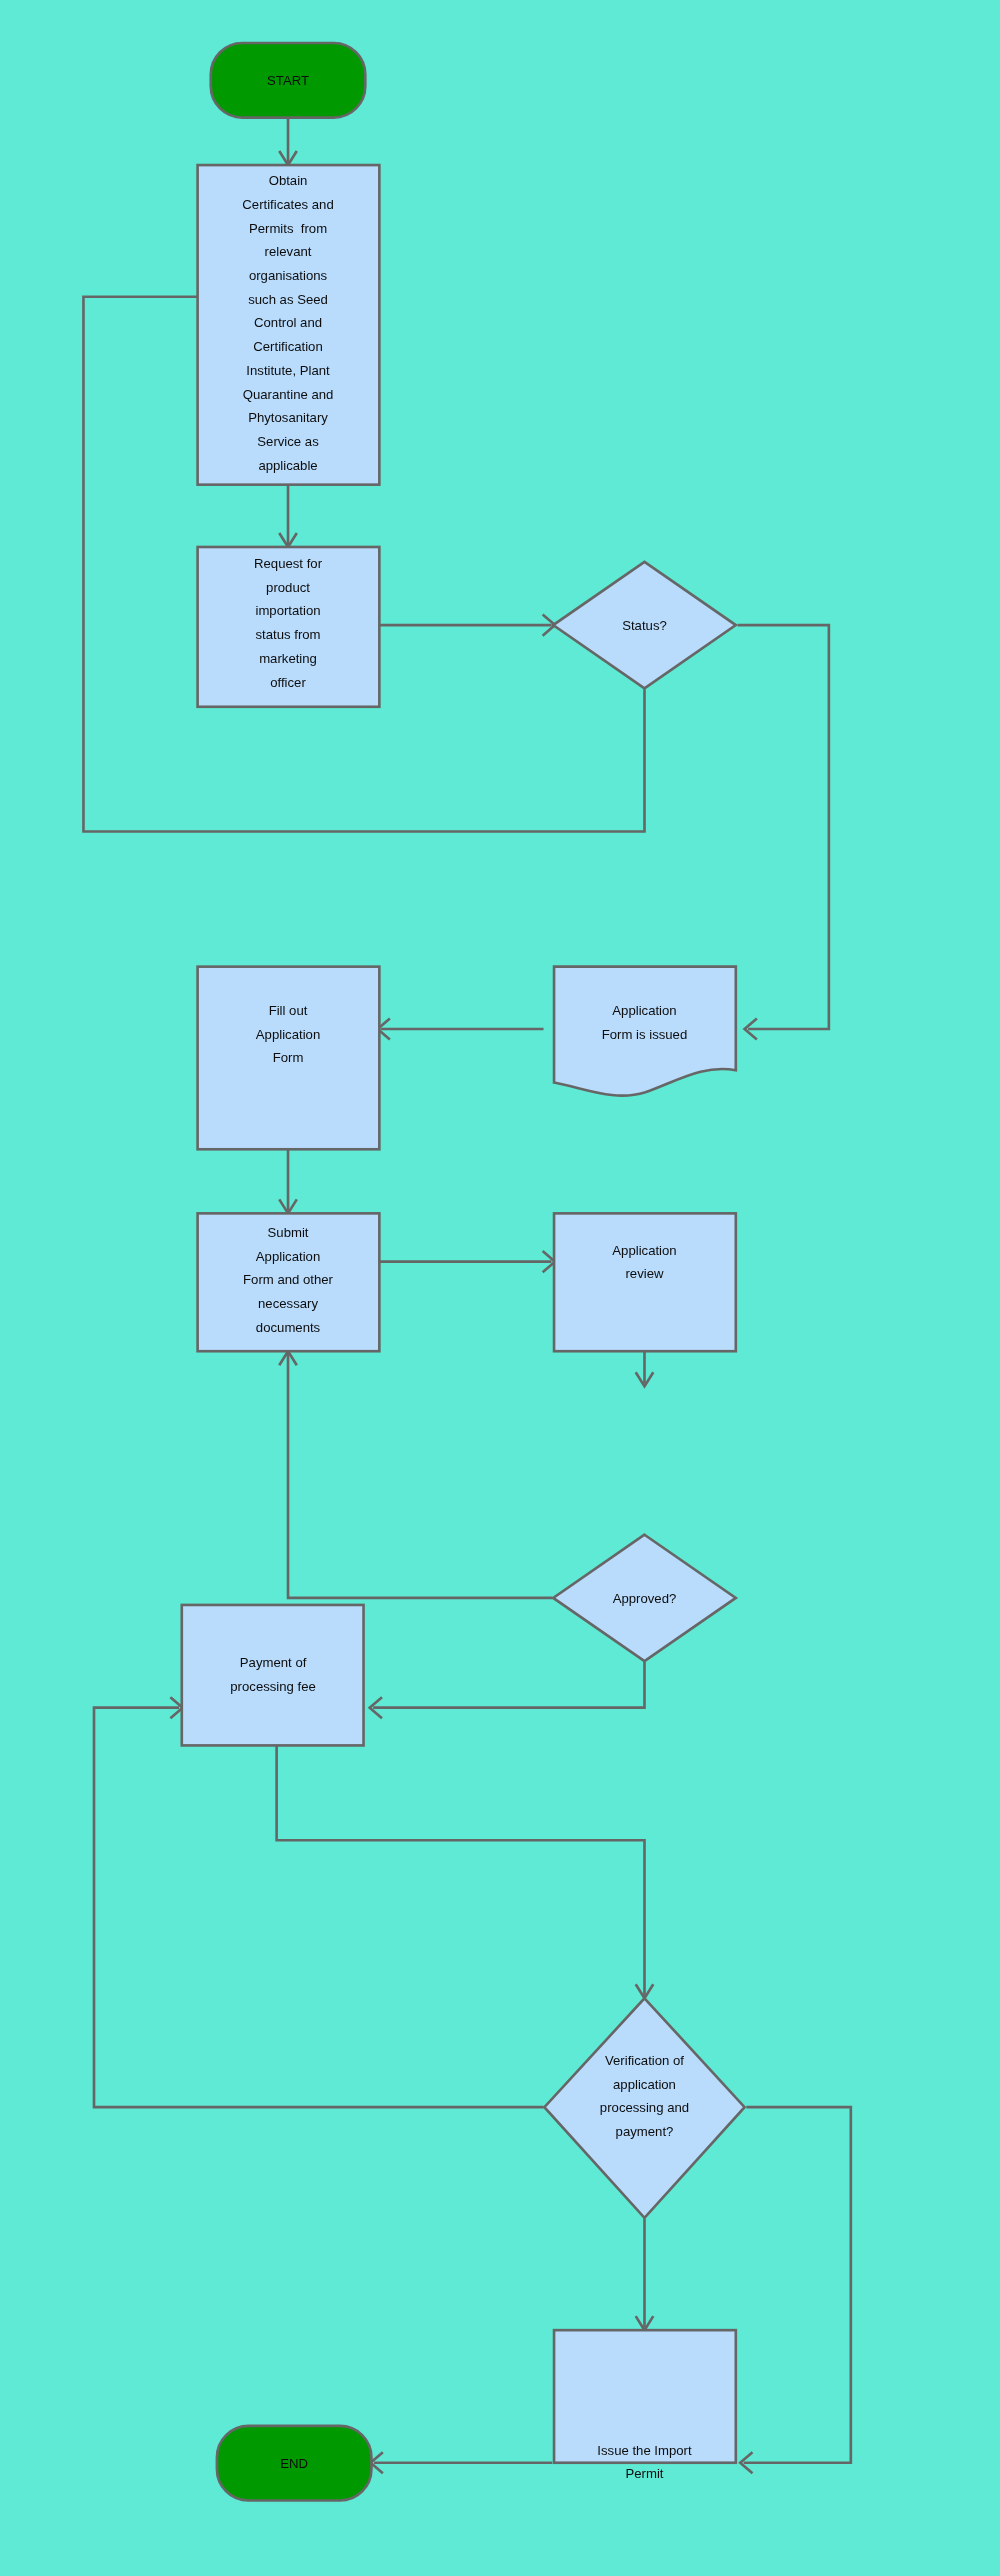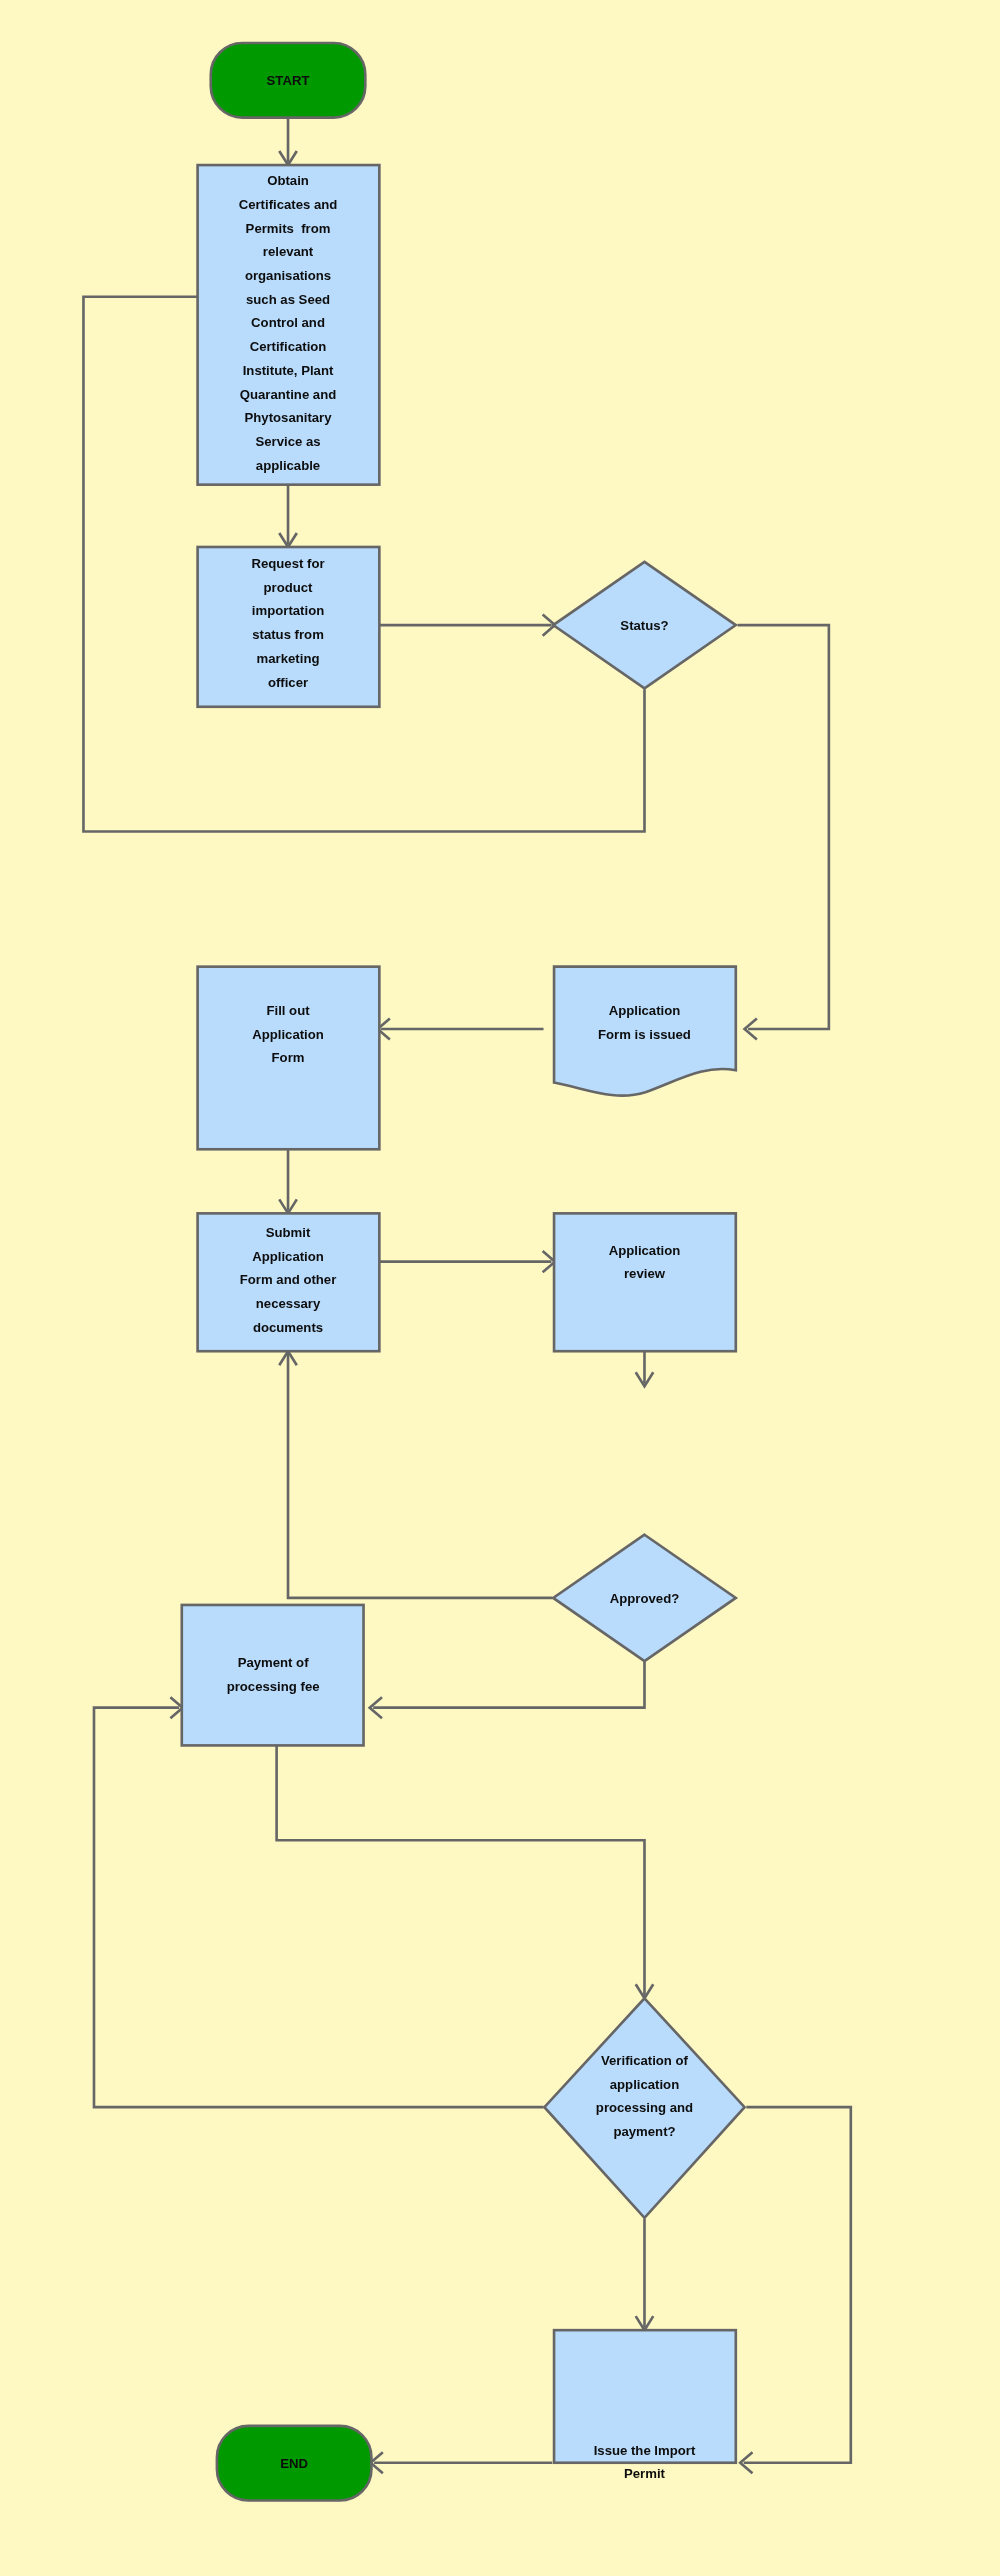--- a/index.html
+++ b/index.html
@@ -4,24 +4,23 @@
 <style>
   html, body {
     margin: 0;
     padding: 0;
     background: #000000;
   }
   #canvas {
     position: relative;
     width: 1001px;
     height: 2576px;
-    background: #fef9c3;
+    background: #5eead4;
     overflow: hidden;
     font-family: "Liberation Sans", sans-serif;
-    font-weight: bold;
   }
   #flow-svg {
     position: absolute;
     top: 0; left: 0;
     width: 1001px;
     height: 2576px;
   }
   .node-text {
     font-family: "Liberation Sans", sans-serif;
     font-size: 15px;

